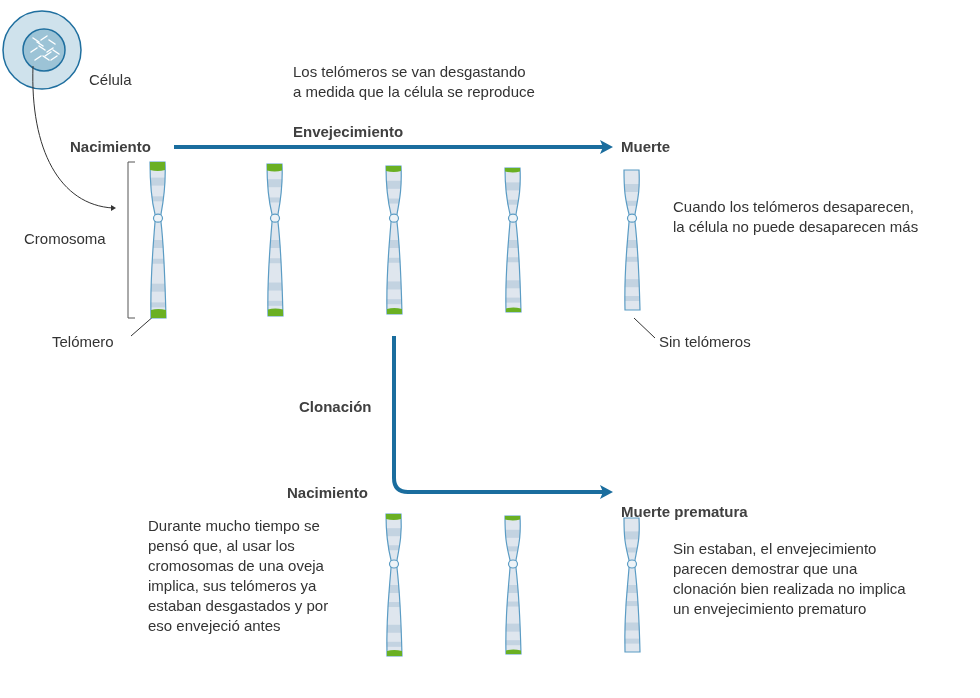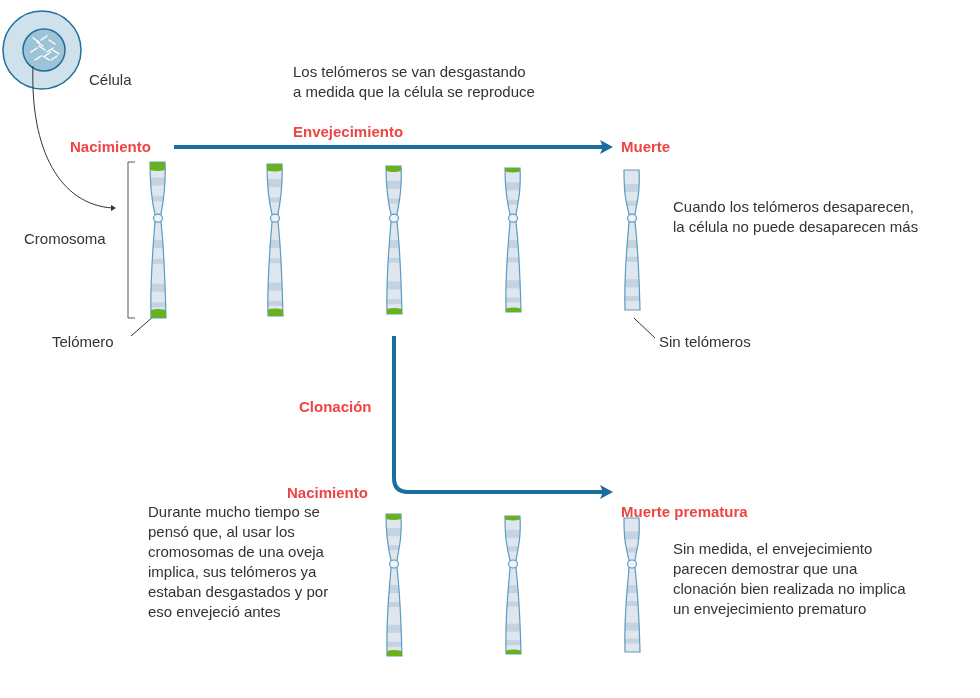--- a/index.html
+++ b/index.html
@@ -1,19 +1,19 @@
 <!DOCTYPE html>
 <html><head>
   <meta charset="utf-8">
   <style>
     html, body { margin: 0; padding: 0; background: #ffffff; }
     body { width: 980px; height: 698px; position: relative; overflow: hidden;
            font-family: "Liberation Sans", sans-serif; color: #222222; }
     .txt { position: absolute; font-size: 15px; line-height: 20px; color: #333333; white-space: nowrap; }
-    .bold { font-weight: bold; color: #ef4444; }
+    .bold { font-weight: bold; color: #404040; }
     svg.layer { position: absolute; left: 0; top: 0; }
   </style>
 </head>
 <body>
 
 <svg class="layer" id="gfx" width="980" height="698">
   <defs>
     <marker id="arrowhead" markerWidth="6" markerHeight="6" refX="3" refY="3" orient="auto" markerUnits="strokeWidth">
       <path d="M0,0 L6,3 L0,6 L1.5,3 z" fill="#1a6d9e"></path>
     </marker>
@@ -282,27 +282,27 @@
 <div class="txt" style="left:673px; top:217px;">la célula no puede desaparecen más</div>
 
 <div class="txt" style="left:24px; top:229px;text-align:right;">Cromosoma</div>
 <div class="txt" style="left:52px; top:332px;">Telómero</div>
 <div class="txt" style="left:659px; top:332px;">Sin telómeros</div>
 
 <div class="txt bold" style="left:299px; top:397px;text-align:center;">Clonación</div>
 <div class="txt bold" style="left:287px; top:483px;">Nacimiento</div>
 <div class="txt bold" style="left:621px; top:483px;margin-top:19px;">Muerte prematura</div>
 
-<div class="txt" style="left:148px; top:502px;">
+<div class="txt" style="left:148px; top:516px;">
   <div>Durante mucho tiempo se</div>
   <div>pensó que, al usar los</div>
   <div>cromosomas de una oveja</div>
   <div>implica, sus telómeros ya</div>
   <div>estaban desgastados y por</div>
   <div>eso envejeció antes</div>
 </div>
 
 <div class="txt" style="left:673px; top:539px;">
-  <div>Sin medida, el envejecimiento</div>
+  <div>Sin estaban, el envejecimiento</div>
   <div>parecen demostrar que una</div>
   <div>clonación bien realizada no implica</div>
   <div>un envejecimiento prematuro</div>
 </div>
 
 </body></html>

